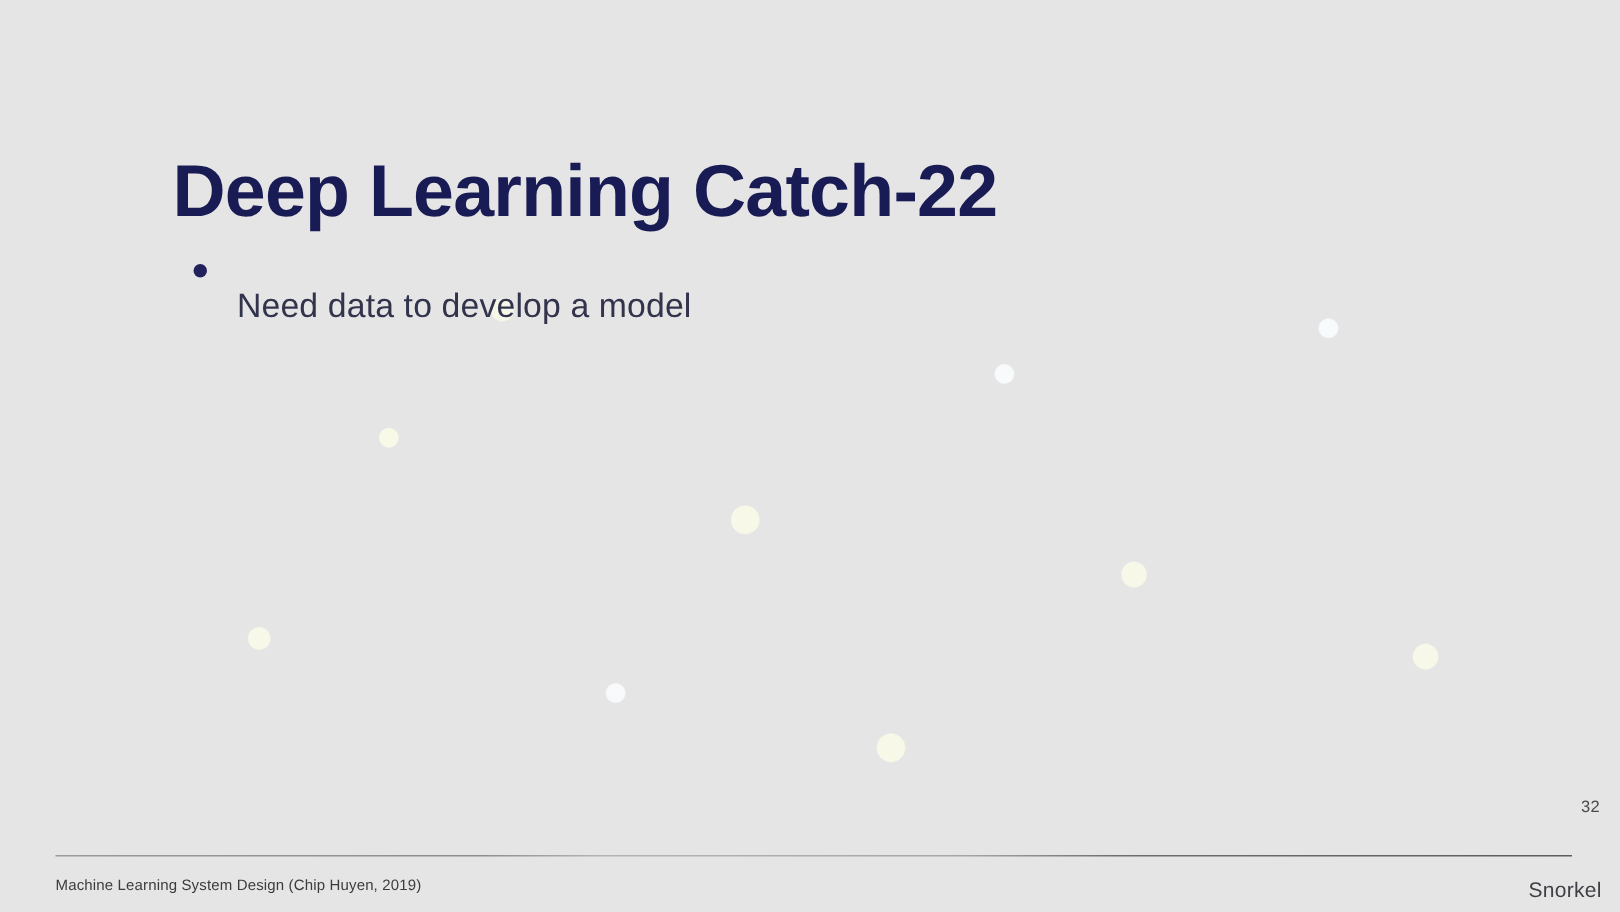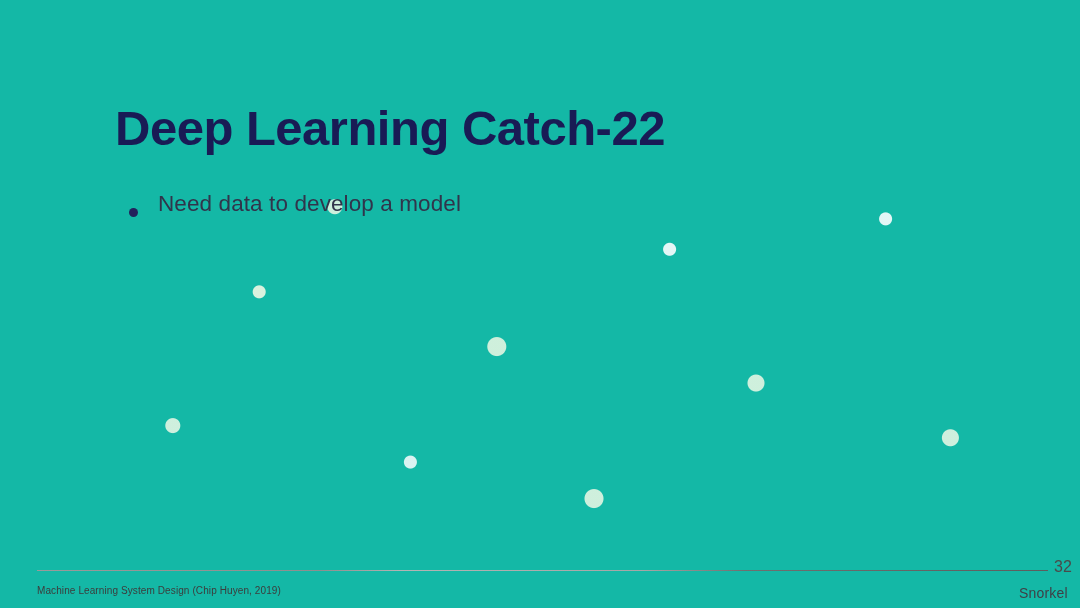--- a/index.html
+++ b/index.html
@@ -11,21 +11,21 @@
     height: 608px;
     overflow: hidden;
     background: #ffffff;
     font-family: "Liberation Sans", sans-serif;
   }
 
   .slide {
     position: relative;
     width: 1080px;
     height: 608px;
-    background: #14b8a6;
+    background: #e5e5e5;
     overflow: hidden;
   }
 
   
   .slide-bg-noise {
     position: absolute;
     inset: 0;
     background:
       radial-gradient(circle at 24% 48%, rgba(252,252,232,0.85) 0 6px, rgba(255,255,255,0) 7px),
       radial-gradient(circle at 31% 34%, rgba(252,252,234,0.8) 0 7px, rgba(255,255,255,0) 8px),
@@ -55,21 +55,21 @@
   .bullet-list {
     position: absolute;
     left: 122px;
     top: 188px;
     list-style: none;
     margin: 0;
     padding: 0;
   }
   .bullet-item {
     display: flex;
-    align-items: flex-end;
+    align-items: flex-start;
     height: 32px;
   }
   .bullet-marker {
     width: 36px;
     flex: 0 0 36px;
     position: relative;
   }
   .bullet-marker::before {
     content: "";
     position: absolute;
@@ -103,22 +103,22 @@
     top: 585px;
     font-size: 10px;
     color: #3c3c3c;
     letter-spacing: 0.1px;
     white-space: nowrap;
   }
 
   .page-number {
     position: absolute;
     left: 1054px;
-    top: 558px;
-    font-size: 16px;
+    top: 532px;
+    font-size: 11px;
     color: #4a4a4a;
     letter-spacing: 0.2px;
   }
 
   .brand-logo {
     position: absolute;
     left: 1019px;
     top: 585px;
     font-size: 14px;
     color: #3f3f46;

